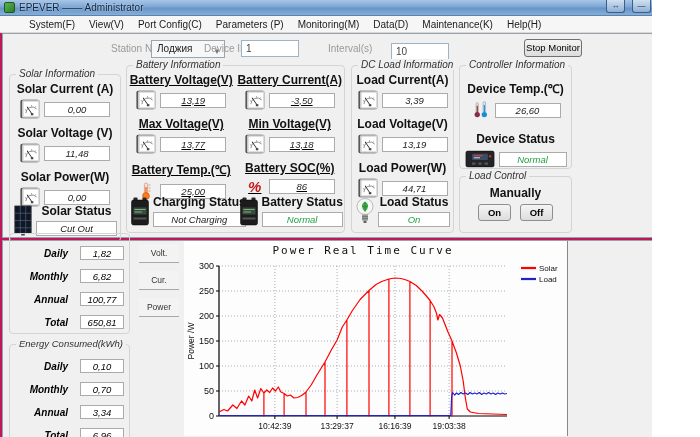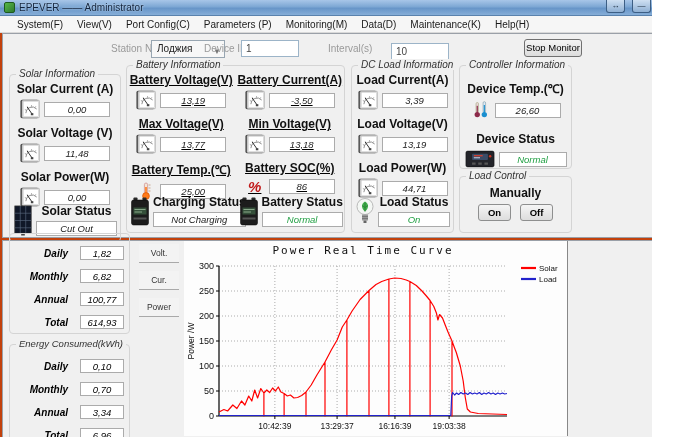--- a/index.html
+++ b/index.html
@@ -1,34 +1,34 @@
 <!DOCTYPE html>
 <html><head>
 <meta charset="utf-8">
 <style>
   * { margin:0; padding:0; box-sizing:border-box; }
   html,body { width:700px; height:437px; overflow:hidden; font-family:"Liberation Sans",sans-serif; }
-  #window { position:relative; width:652px; height:437px; background:#c2410c; overflow:hidden; }
+  #window { position:relative; width:652px; height:437px; background:#be185d; overflow:hidden; }
 
   
   #titlebar { position:absolute; left:0; top:0; width:700px; height:16px;
     background:linear-gradient(#a8c6e8,#7da7d4 45%,#6795c8 55%,#86aed8); border-bottom:1px solid #5a82ad;
     display:flex; align-items:center; padding-left:4px; }
   #app-icon { width:11px; height:11px; border-radius:2px; margin-right:4px;
     background:linear-gradient(135deg,#57b847,#2f7a2f); border:1px solid #1e5a1e; }
   #title-text { font-size:10px; color:#12243d; text-shadow:0 0 2px #dce9f7; }
   .tb-btns { position:absolute; right:2px; top:0; display:flex; }
   .tb-btn { width:19px; height:13px; border:1px solid #3c5e84; border-top:none; border-radius:0 0 3px 3px;
     background:linear-gradient(#cfe0f2,#8fb0d4); color:#123; font-size:8px; line-height:12px; text-align:center; margin-left:1px;}
   .tb-btn.close { width:26px; background:linear-gradient(#e8a091,#c4452f); color:#fff; }
   .tb-btn.lang { margin-right:6px; }
 
   
   #menubar { position:absolute; left:0; top:16px; width:700px; height:17px; background:#f6f6f6;
-    border-bottom:1px solid #d9d9d9; display:flex; align-items:center; padding-left:10px; }
+    border-bottom:1px solid #d9d9d9; display:flex; align-items:center; padding-left:22px; }
   .menu-item { font-size:10px; color:#1a1a1a; padding:0 7px; cursor:default; }
 
   
   #top-panel { position:absolute; left:2px; top:33px; width:696px; height:205px; background:#f0f0f0;
     border:1px solid #9aa0a8; }
   #bottom-panel { position:absolute; left:2px; top:240px; width:696px; height:197px; background:#f0f0f0;
     border:1px solid #9aa0a8; border-bottom:none; }
 
   .vscroll { position:absolute; top:1px; bottom:1px; right:1px; width:13px; background:#f0f0f0;
     border-left:1px solid #d5d5d5; }
@@ -410,21 +410,21 @@
       <div class="erow">
         <span class="elabel">Monthly</span>
         <span class="ebox">6,82</span>
       </div>
       <div class="erow">
         <span class="elabel">Annual</span>
         <span class="ebox">100,77</span>
       </div>
       <div class="erow">
         <span class="elabel">Total</span>
-        <span class="ebox">614,93</span>
+        <span class="ebox">650,81</span>
       </div>
     </div>
 
     <div id="energy-con">
       <span class="gtitle" style="font-size:9.5px">Energy Consumed(kWh)</span>
       <div class="erow" style="margin-top:14px">
         <span class="elabel">Daily</span>
         <span class="ebox">0,10</span>
       </div>
       <div class="erow">

